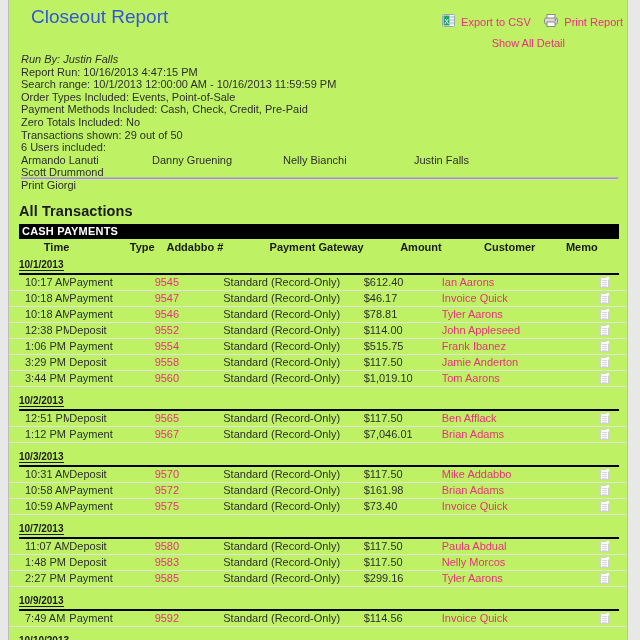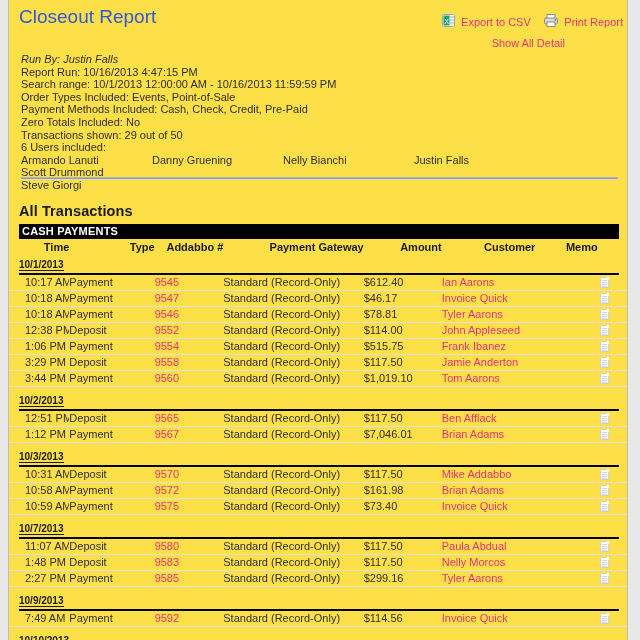--- a/index.html
+++ b/index.html
@@ -11,24 +11,25 @@
     overflow: hidden;
   }
   #page {
     position: relative;
     width: 640px; height: 640px;
     background: #e8e8e8;
   }
   #content {
     position: absolute;
     left: 8px; top: 0; width: 620px; height: 640px;
-    background: #fde047;
+    background: #bef264;
     border-left: 1px solid #bdbdbd;
     border-right: 1px solid #bdbdbd;
     overflow: hidden;
+    padding-left: 12px;
   }
   
   .hdr { position: relative; height: 62px; }
   .title {
     position: absolute; left: 10px; top: 6px;
     font-size: 19px; color: #3355dd;
     font-family: "Liberation Sans", sans-serif;
     letter-spacing: 0px;
   }
   .hdr-actions {
@@ -163,21 +164,21 @@
 
     <div class="meta">
       <div class="runby">Run By: Justin Falls</div>
       <div>Report Run: 10/16/2013 4:47:15 PM</div>
       <div>Search range: 10/1/2013 12:00:00 AM - 10/16/2013 11:59:59 PM</div>
       <div>Order Types Included: Events, Point-of-Sale</div>
       <div>Payment Methods Included: Cash, Check, Credit, Pre-Paid</div>
       <div>Zero Totals Included: No</div>
       <div>Transactions shown: 29 out of 50</div>
       <div class="users-head">6 Users included:</div>
-      <div class="users-row" id="users-row"><span class="uname">Armando Lanuti</span><span class="uname">Danny Gruening</span><span class="uname">Nelly Bianchi</span><span class="uname">Justin Falls</span><span class="uname">Scott Drummond</span><br><span class="uname">Steve Giorgi</span></div>
+      <div class="users-row" id="users-row"><span class="uname">Armando Lanuti</span><span class="uname">Danny Gruening</span><span class="uname">Nelly Bianchi</span><span class="uname">Justin Falls</span><span class="uname">Scott Drummond</span><br><span class="uname">Print Giorgi</span></div>
     </div>
     <div class="sep-rule"></div>
 
     <div class="tbl-wrap">
       <div class="sec-title">All Transactions</div>
       <div class="band">CASH PAYMENTS</div>
       <table class="tx">
         <thead>
           <tr>
             <th class="c-time">Time</th>

